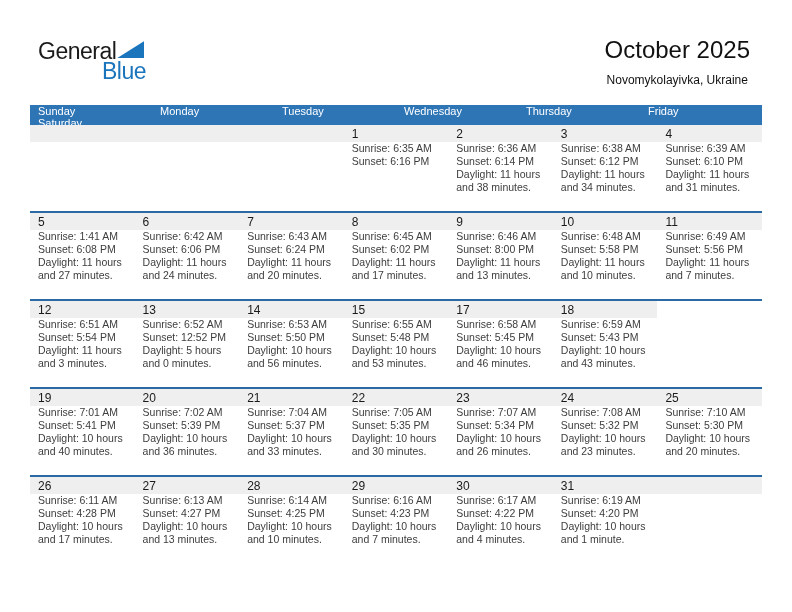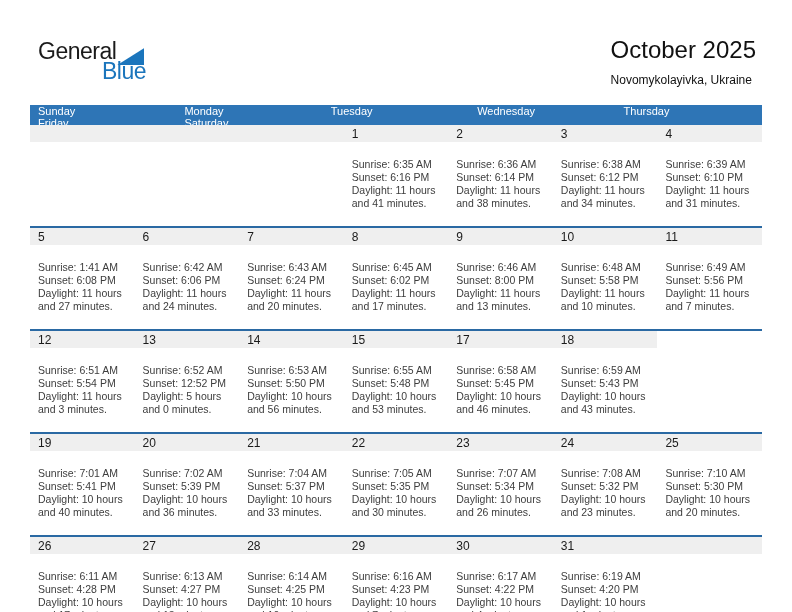--- a/index.html
+++ b/index.html
@@ -1,41 +1,41 @@
 <!DOCTYPE html>
 <html><head>
 <meta charset="utf-8">
 <style>
   * { margin:0; padding:0; box-sizing:border-box; }
   html,body { background:#ffffff; }
   body { width:792px; height:612px; font-family:"Liberation Sans", sans-serif; position:relative; overflow:hidden; }
 
   
   .logo { position:absolute; left:38px; top:38px; }
-  .logo-row1 { font-size:23px; color:#1a1a1a; letter-spacing:-0.5px; display:flex; align-items:flex-end; }
+  .logo-row1 { font-size:23px; color:#1a1a1a; letter-spacing:-0.5px; display:flex; align-items:flex-start; }
   .logo-triangle { display:inline-block; width:27px; height:17px; margin-left:1px; margin-top:3px;
                    background:#1b75bc; clip-path:polygon(0 100%, 100% 0, 100% 100%); }
   .logo-row2 { font-size:23px; color:#1b75bc; letter-spacing:-0.5px; margin-left:64px; margin-top:-7px; }
 
   
-  .title-block { position:absolute; right:36px; top:36px; text-align:left; }
+  .title-block { position:absolute; right:42px; top:36px; text-align:center; }
   .month-title { font-size:24px; color:#111111; }
   .location { font-size:12px; color:#111111; margin-top:9px; }
 
   
   .calendar { position:absolute; left:30px; top:105px; width:732px; }
-  .weekday-row { display:grid; grid-template-columns:repeat(5,1fr); background:#2e75b6; height:20px; align-items:center; }
+  .weekday-row { display:grid; grid-template-columns:repeat(6,1fr); background:#2e75b6; height:20px; align-items:center; }
   .weekday-row span { color:#ffffff; font-size:11px; padding-left:8px; }
 
   .week-grid { display:grid; grid-template-columns:repeat(7,1fr); }
   .week-grid + .week-grid { border-top:2px solid #2a69a3; }
 
   .cell { min-width:0; }
   .num { background:#efefef; font-size:12px; color:#1a1a1a; padding:2px 0 2px 8px; height:17px; }
-  .details { padding:16px 5px 16px 8px; font-size:10.5px; line-height:13px; color:#3d3d3d; min-height:69px; }
+  .details { padding:0 5px 16px 8px; font-size:10.5px; line-height:13px; color:#3d3d3d; min-height:69px; }
   .details div { max-width:94px; }
 </style>
 </head>
 <body>
 
 <div class="logo">
   <div class="logo-row1">
     <span>General</span>
     <span class="logo-triangle"></span>
   </div>
@@ -69,21 +69,20 @@
       </div>
     <div class="cell">
         <div class="num"></div>
         <div class="details"></div>
       </div>
     <div class="cell">
       <div class="num">1</div>
       <div class="details">
         <div>Sunrise: 6:35 AM</div>
         <div>Sunset: 6:16 PM</div>
-        <div>Daylight: 11 hours and 41 minutes.</div>
       </div>
     </div>
     <div class="cell">
       <div class="num">2</div>
       <div class="details">
         <div>Sunrise: 6:36 AM</div>
         <div>Sunset: 6:14 PM</div>
         <div>Daylight: 11 hours and 38 minutes.</div>
       </div>
     </div>

